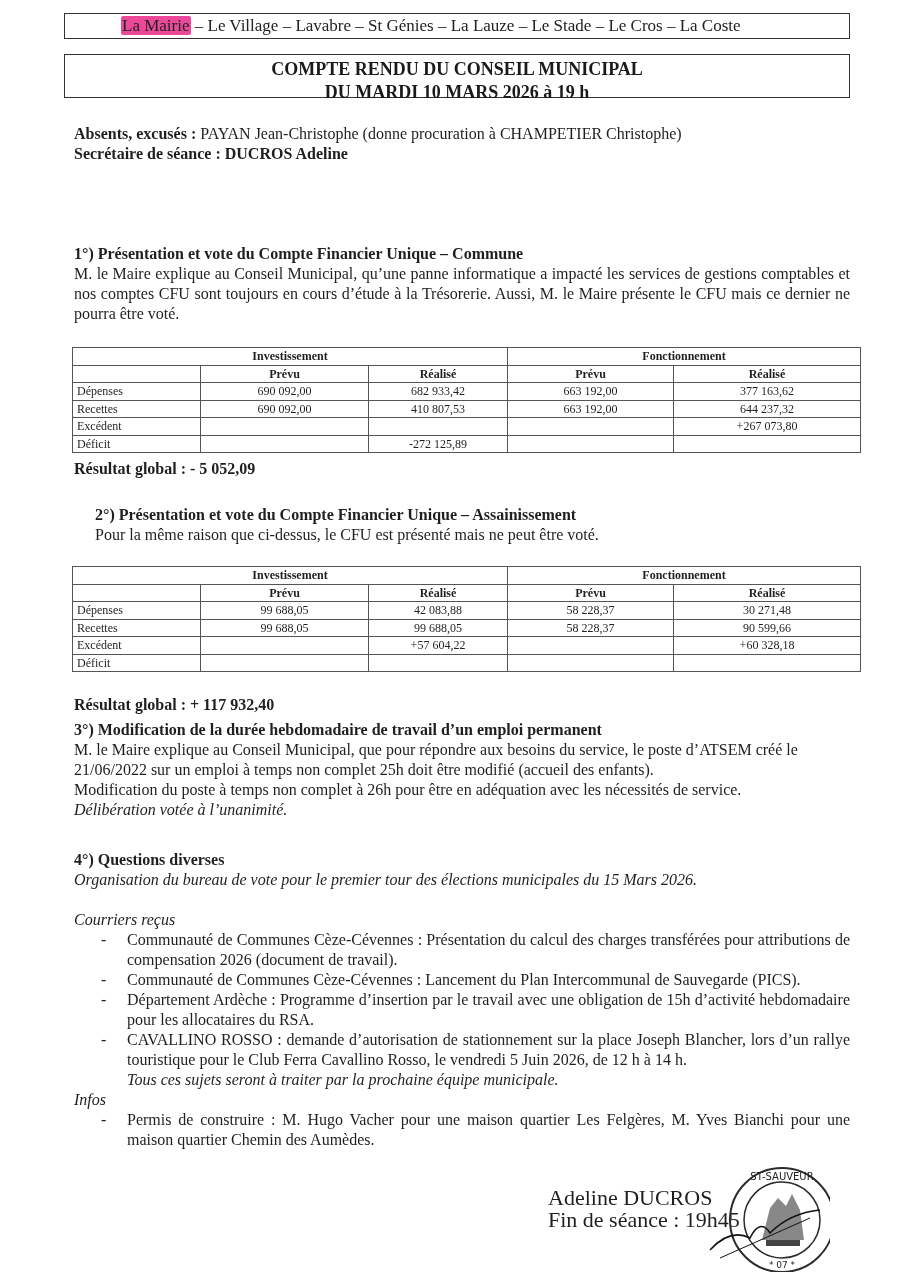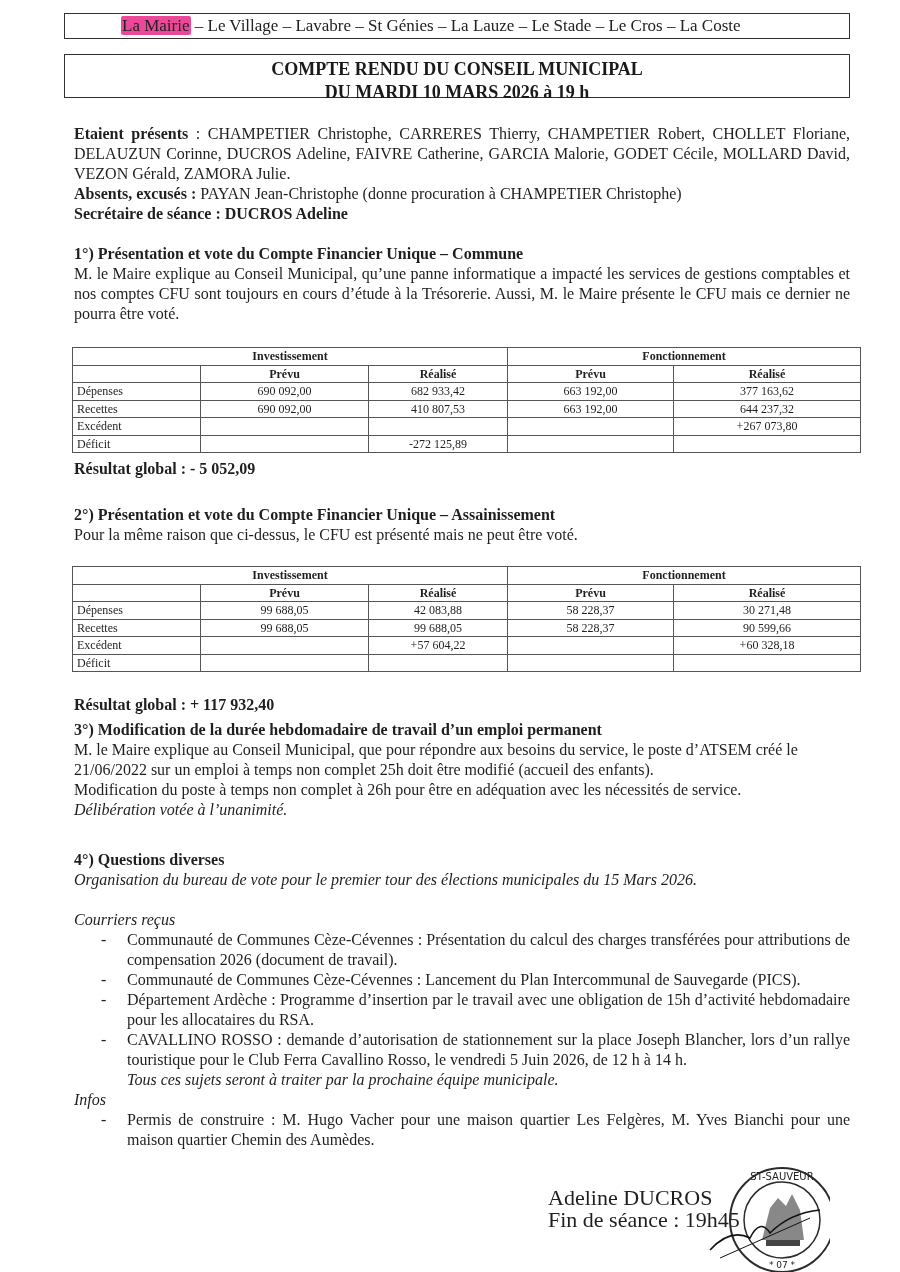--- a/index.html
+++ b/index.html
@@ -45,21 +45,20 @@
 <div class="topbar">
   <span class="hl">La Mairie</span><span> – </span><span>Le Village</span><span> – </span><span>Lavabre</span><span> – </span><span>St Génies</span><span> – </span><span>La Lauze</span><span> – </span><span>Le Stade</span><span> – </span><span>Le Cros</span><span> – </span><span>La Coste</span>
 </div>
 
 <div class="titlebox">
   <div>COMPTE RENDU DU CONSEIL MUNICIPAL</div>
   <div>DU MARDI 10 MARS 2026 à 19 h</div>
 </div>
 
 <div class="block just" style="top:124px;">
-  <div><span class="b">Etaient présents</span><span> : CHAMPETIER Christophe, CARRERES Thierry, CHAMPETIER Robert, CHOLLET Floriane, DELAUZUN Corinne, DUCROS Adeline, FAIVRE Catherine, GARCIA Malorie, GODET Cécile, MOLLARD David, VEZON Gérald, ZAMORA Julie.</span></div>
   <div><span class="b">Absents, excusés :</span><span> PAYAN Jean-Christophe (donne procuration à CHAMPETIER Christophe)</span></div>
   <div class="b">Secrétaire de séance : DUCROS Adeline</div>
 </div>
 
 <div class="block just" style="top:244px;">
   <div class="b">1°) Présentation et vote du Compte Financier Unique – Commune</div>
   <div>M. le Maire explique au Conseil Municipal, qu’une panne informatique a impacté les services de gestions comptables et nos comptes CFU sont toujours en cours d’étude à la Trésorerie. Aussi, M. le Maire présente le CFU mais ce dernier ne pourra être voté.</div>
 </div>
 
 <table class="fin" style="top:347px;">
@@ -107,21 +106,21 @@
     <td class="lbl">Déficit</td>
     <td></td>
     <td>-272 125,89</td>
     <td></td>
     <td></td>
   </tr>
 </tbody>
   </table>
 <div class="result" style="top:460px;">Résultat global : - 5 052,09</div>
 
-<div class="block just" style="top:505px;">
+<div class="block just" style="top:505px;margin-left:21px;">
   <div class="b">2°) Présentation et vote du Compte Financier Unique – Assainissement</div>
   <div>Pour la même raison que ci-dessus, le CFU est présenté mais ne peut être voté.</div>
 </div>
 
 <table class="fin" style="top:566px;">
   <colgroup>
       <col style="width:128px">
       <col style="width:168px">
       <col style="width:139px">
       <col style="width:166px">

